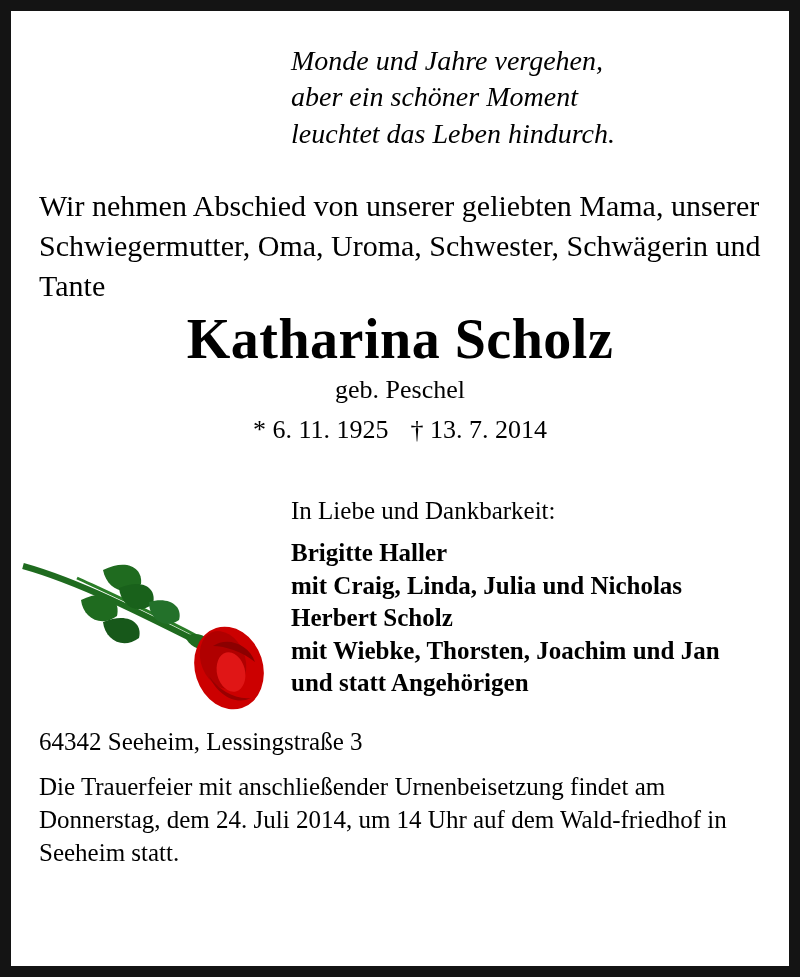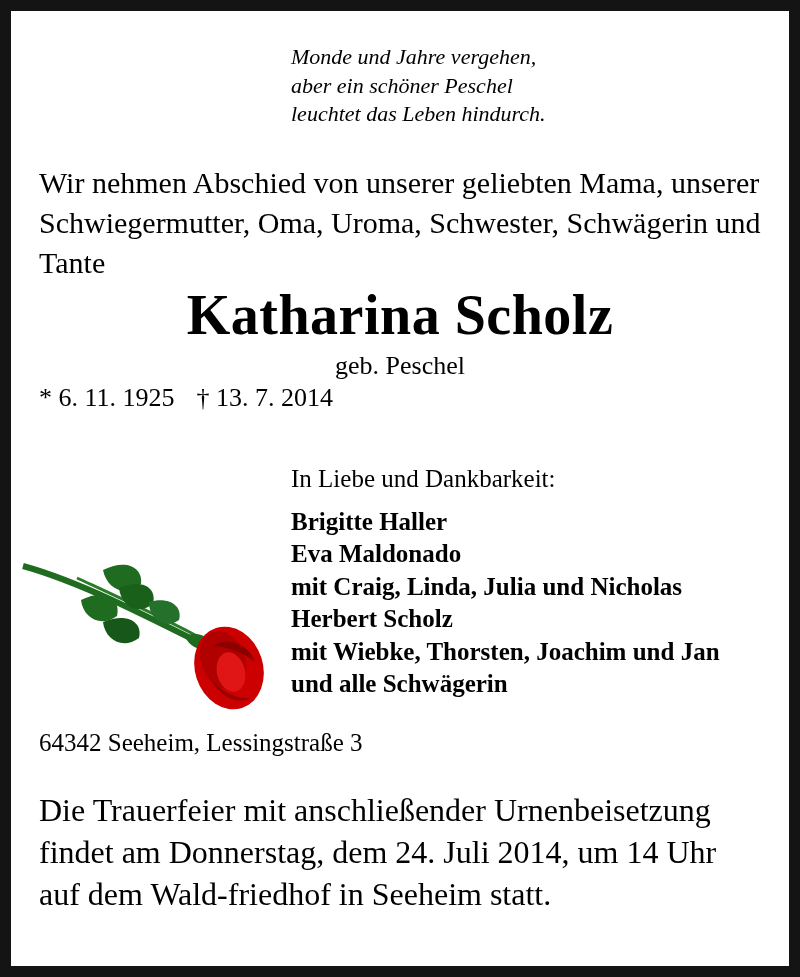--- a/index.html
+++ b/index.html
@@ -19,21 +19,21 @@
     box-sizing: border-box;
     width: 800px;
     height: 977px;
     border: 11px solid #141414;
     background: #ffffff;
     padding: 22px 28px 18px 28px;
   }
   .poem {
     text-align: left;
     font-style: italic;
-    font-size: 22px;
+    font-size: 28px;
     line-height: 1.30;
     font-family: "Liberation Serif", serif;
     margin: 10px 0 0 0;
     padding-left: 252px;
   }
   .poem div {
     white-space: nowrap;
   }
   .intro {
     font-size: 30px;
@@ -47,22 +47,23 @@
     letter-spacing: 0.5px;
     margin-top: 4px;
     line-height: 1.05;
   }
   .maiden {
     text-align: center;
     font-size: 26px;
     margin-top: 6px;
   }
   .dates {
+    text-align: center;
     font-size: 26px;
-    margin-top: 2px;
+    margin-top: 10px;
   }
   .dates .gap {
     display: inline-block;
     width: 22px;
   }
   .thanks-block {
     margin-top: 50px;
     padding-left: 252px;
   }
   .thanks-head {
@@ -77,61 +78,60 @@
     line-height: 1.30;
   }
   .family div {
     white-space: nowrap;
   }
   .address {
     margin-top: 28px;
     font-size: 25px;
   }
   .funeral {
-    margin-top: 32px;
-    font-size: 32px;
+    margin-top: 14px;
+    font-size: 25px;
     line-height: 1.32;
   }
   .rose {
     position: absolute;
     left: 6px;
     top: 515px;
     width: 270px;
     height: 200px;
     pointer-events: none;
   }
 </style>
 </head>
 <body>
 
 <div class="notice">
 
   <div class="poem">
     <div>Monde und Jahre vergehen,</div>
-    <div>aber ein schöner Peschel</div>
+    <div>aber ein schöner Moment</div>
     <div>leuchtet das Leben hindurch.</div>
   </div>
 
   <div class="intro">Wir nehmen Abschied von unserer geliebten Mama, unserer Schwiegermutter, Oma, Uroma, Schwester, Schwägerin und Tante</div>
 
   <div class="name">Katharina Scholz</div>
   <div class="maiden">geb. Peschel</div>
   <div class="dates">
     <span>* 6. 11. 1925</span><span class="gap"></span><span>† 13. 7. 2014</span>
   </div>
 
   <div class="thanks-block">
     <div class="thanks-head">In Liebe und Dankbarkeit:</div>
     <div class="family">
       <div>Brigitte Haller</div>
-      <div>Eva Maldonado</div>
       <div>mit Craig, Linda, Julia und Nicholas</div>
       <div>Herbert Scholz</div>
       <div>mit Wiebke, Thorsten, Joachim und Jan</div>
-      <div>und alle Schwägerin</div>
+      <div>und statt Angehörigen</div>
     </div>
   </div>
 
   <div class="address">64342 Seeheim, Lessingstraße 3</div>
   <div class="funeral">Die Trauerfeier mit anschließender Urnenbeisetzung findet am Donnerstag, dem 24. Juli 2014, um 14 Uhr auf dem Wald-friedhof in Seeheim statt.</div>
 
   <svg class="rose" viewBox="0 0 270 200" aria-hidden="true">
 
     <path d="M6 40 C 60 55, 120 85, 205 128" stroke="#1f6b1f" stroke-width="6" fill="none"></path>
     <path d="M60 52 C 90 66, 130 84, 180 110" stroke="#2a7d27" stroke-width="3" fill="none"></path>

